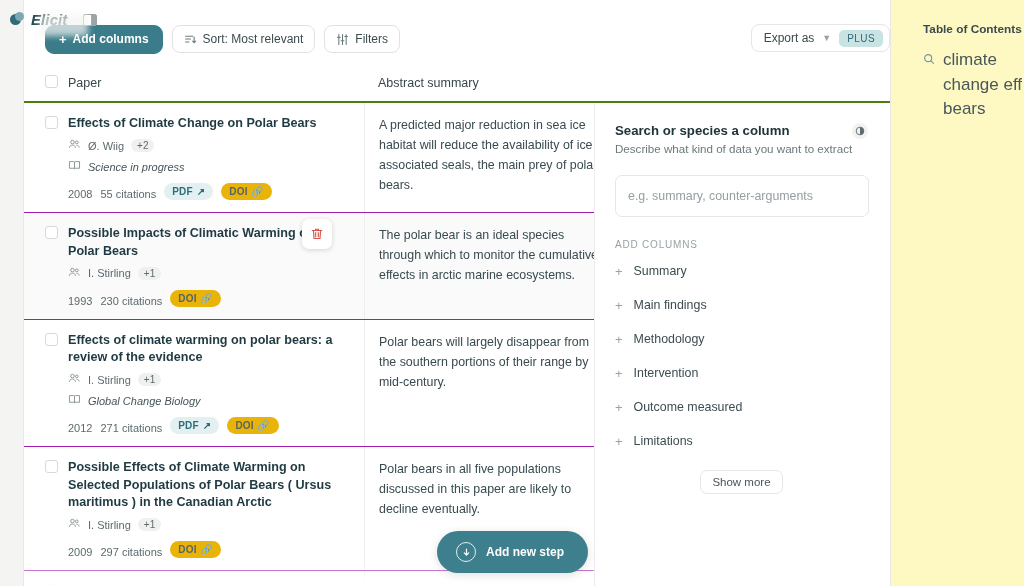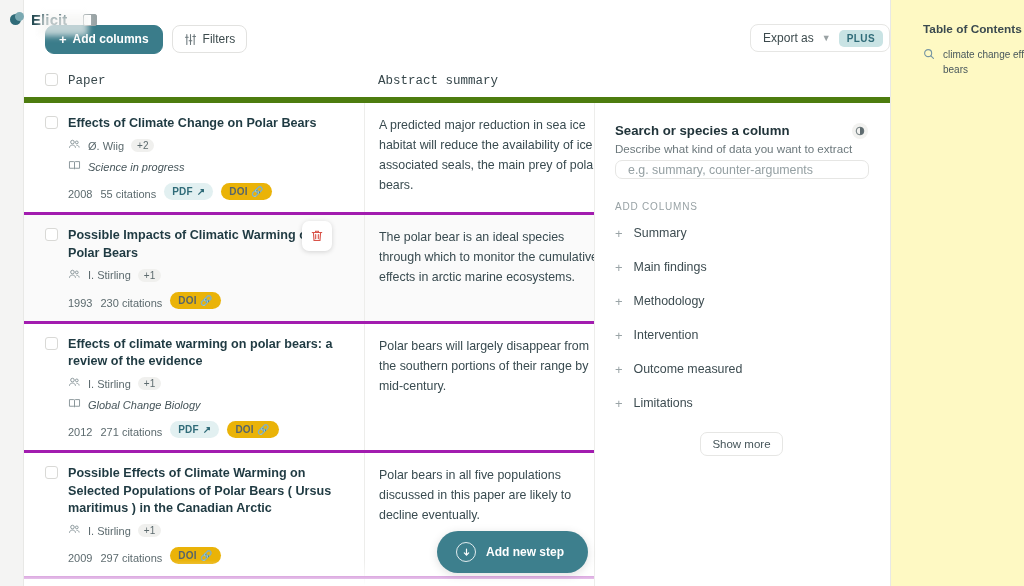--- a/index.html
+++ b/index.html
@@ -19,21 +19,21 @@
 
   
   .sheet {
     position: absolute; left: 24px; top: 0; width: 866px; height: 586px;
     background: #ffffff;
   }
 
   
   .brand {
     position: absolute; left: 10px; top: 11px;
-    display: flex; align-items: center; gap: 6px; z-index: 40;
+    display: flex; align-items: center; gap: 6px; z-index: 40; font-style: italic;
   }
   .brand-mark { width: 15px; height: 15px; position: relative; }
   .brand-mark span {
     position: absolute; border-radius: 50%;
   }
   .bm1 { width: 11px; height: 11px; left: 0; top: 2px; background: #2f6b78; }
   .bm2 { width: 9px; height: 9px; left: 5px; top: 0px; background: #7aa9b2; }
   .brand-name {
     font-size: 15px; font-weight: 700; color: #254a52; letter-spacing: .1px;
   }
@@ -74,42 +74,42 @@
     display: flex; align-items: center; z-index: 35; padding-left: 22px;
   }
   .export-wrap {
     display: inline-flex; align-items: center; gap: 8px;
     height: 28px; padding: 0 6px 0 12px; border-radius: 8px;
     background: #fff; border: 1px solid #e6e6e4; cursor: pointer;
   }
   .export-label { font-size: 12px; color: #3c4a4d; }
   .chev { color: #9aa2a4; font-size: 9px; }
   .plus-badge {
-    background: #c9e3e4; color: #2f6b78; font-size: 10px; font-weight: 700;
+    background: #c9e3e4; color: #2f6b78; font-size: 10px; font-weight: 400;
     letter-spacing: .4px; padding: 3px 8px; border-radius: 5px;
   }
 
   
   .table { position: absolute; left: 24px; top: 62px; width: 866px; }
   .thead {
     display: flex; height: 41px; align-items: center;
-    border-bottom: 6px solid #4d7c0f; background: #fff; font-family: Liberation Mono, monospace;
+    border-bottom: 2px solid #4d7c0f; background: #fff;
   }
   .col-check { width: 44px; display: flex; justify-content: center; padding-left: 10px;}
   .col-paper { width: 296px; }
   .col-abs   { width: 254px; }
   .cell-pad { padding-left: 0px; }
   .th-text { font-size: 12.5px; color: #37474b; font-weight: 400; }
   .checkbox {
     width: 13px; height: 13px; border: 1px solid #d9d9d6;
     border-radius: 3px; background: #fff; cursor: pointer; flex: none;
   }
 
   .row {
-    display: flex; border-bottom: 3px solid #a21caf; background: #fff;
+    display: flex; border-bottom: 1px solid #a21caf; background: #fff;
     min-height: 100px; position: relative;
   }
   .row.alt { background: #fafafa; }
   .row .col-check { padding-top: 13px; align-items: flex-start; }
   .paper-cell { padding: 12px 16px 12px 0; width: 296px; }
   .abs-cell {
     padding: 12px 14px 12px 14px; width: 254px;
     border-left: 1px solid #ededeb;
   }
   .paper-title {
@@ -148,21 +148,21 @@
   }
 
   
   .creator {
     position: absolute; left: 594px; top: 103px; width: 296px; height: 483px;
     background: #fff; border-left: 1px solid #ededeb; padding: 20px 22px 0 20px;
   }
   .creator-title { font-size: 13.2px; font-weight: 700; color: #21343a; }
   .creator-sub { font-size: 11.6px; color: #6c787c; margin-top: 4px; }
   .creator-input {
-    margin-top: 5px; width: 254px; height: 19px; border: 1px solid #e6e6e4;
+    margin-top: 20px; width: 254px; height: 42px; border: 1px solid #e6e6e4;
     border-radius: 7px; background: #fff; padding: 0 12px;
     font-size: 12.4px; color: #95a0a3; display: flex; align-items: center;
     cursor: text;
   }
   .contrast-icon {
     position: absolute; right: 22px; top: 20px;
     width: 16px; height: 16px; border-radius: 50%;
     background: #f2f2f0; display: flex; align-items: center; justify-content: center;
     cursor: pointer;
   }
@@ -185,21 +185,21 @@
   
   .toc {
     position: absolute; left: 890px; top: 0; width: 134px; height: 586px;
     background: #fef9c3; border-left: 1px solid #e8e8e6; padding: 22px 0 0 32px;
   }
   .toc-head {
     display: flex; align-items: center; gap: 8px;
     font-size: 11.8px; font-weight: 700; color: #3b4a4f; white-space: nowrap;
   }
   .toc-item {
-    display: flex; gap: 8px; margin-top: 12px; font-size: 10px;
+    display: flex; gap: 8px; margin-top: 12px; font-size: 17px;
     color: #48575c; line-height: 1.45; cursor: pointer;
   }
   .toc-item .txt { width: 96px; }
 
   
   .add-step {
     position: absolute; left: 437px; top: 531px;
     display: inline-flex; align-items: center; gap: 10px;
     height: 42px; padding: 0 24px 0 19px; border-radius: 21px;
     background: #3d7f8d; color: #fff; font-size: 12px; font-weight: 700;
@@ -231,20 +231,29 @@
     </span>
     <span class="brand-name">Elicit</span>
     <span class="panel-toggle-icon"></span>
   </div>
   <div class="blur-veil"></div>
 
   <div class="toolbar">
     <div class="btn btn-primary">
       <span class="plus">+</span>
       <span>Add columns</span>
+    </div>
+    <div class="btn">
+      <span class="ico">
+        <svg width="13" height="13" viewBox="0 0 16 16" fill="none" stroke="#6b777b" stroke-width="1.3" stroke-linecap="round">
+          <path d="M2 4h9M2 7.5h6M2 11h4"></path>
+            <path d="M12.5 5v7M10.6 10l1.9 2 1.9-2"></path>
+        </svg>
+      </span>
+      <span>Sort: Most relevant</span>
     </div>
     <div class="btn">
       <span class="ico">
         <svg width="13" height="13" viewBox="0 0 16 16" fill="none" stroke="#6b777b" stroke-width="1.3" stroke-linecap="round">
           <path d="M3.5 2v12M8 2v12M12.5 2v12"></path>
           <path d="M1.8 5.2h3.4M6.3 9.5h3.4M10.8 4.2h3.4"></path>
         </svg>
       </span>
       <span>Filters</span>
     </div>

